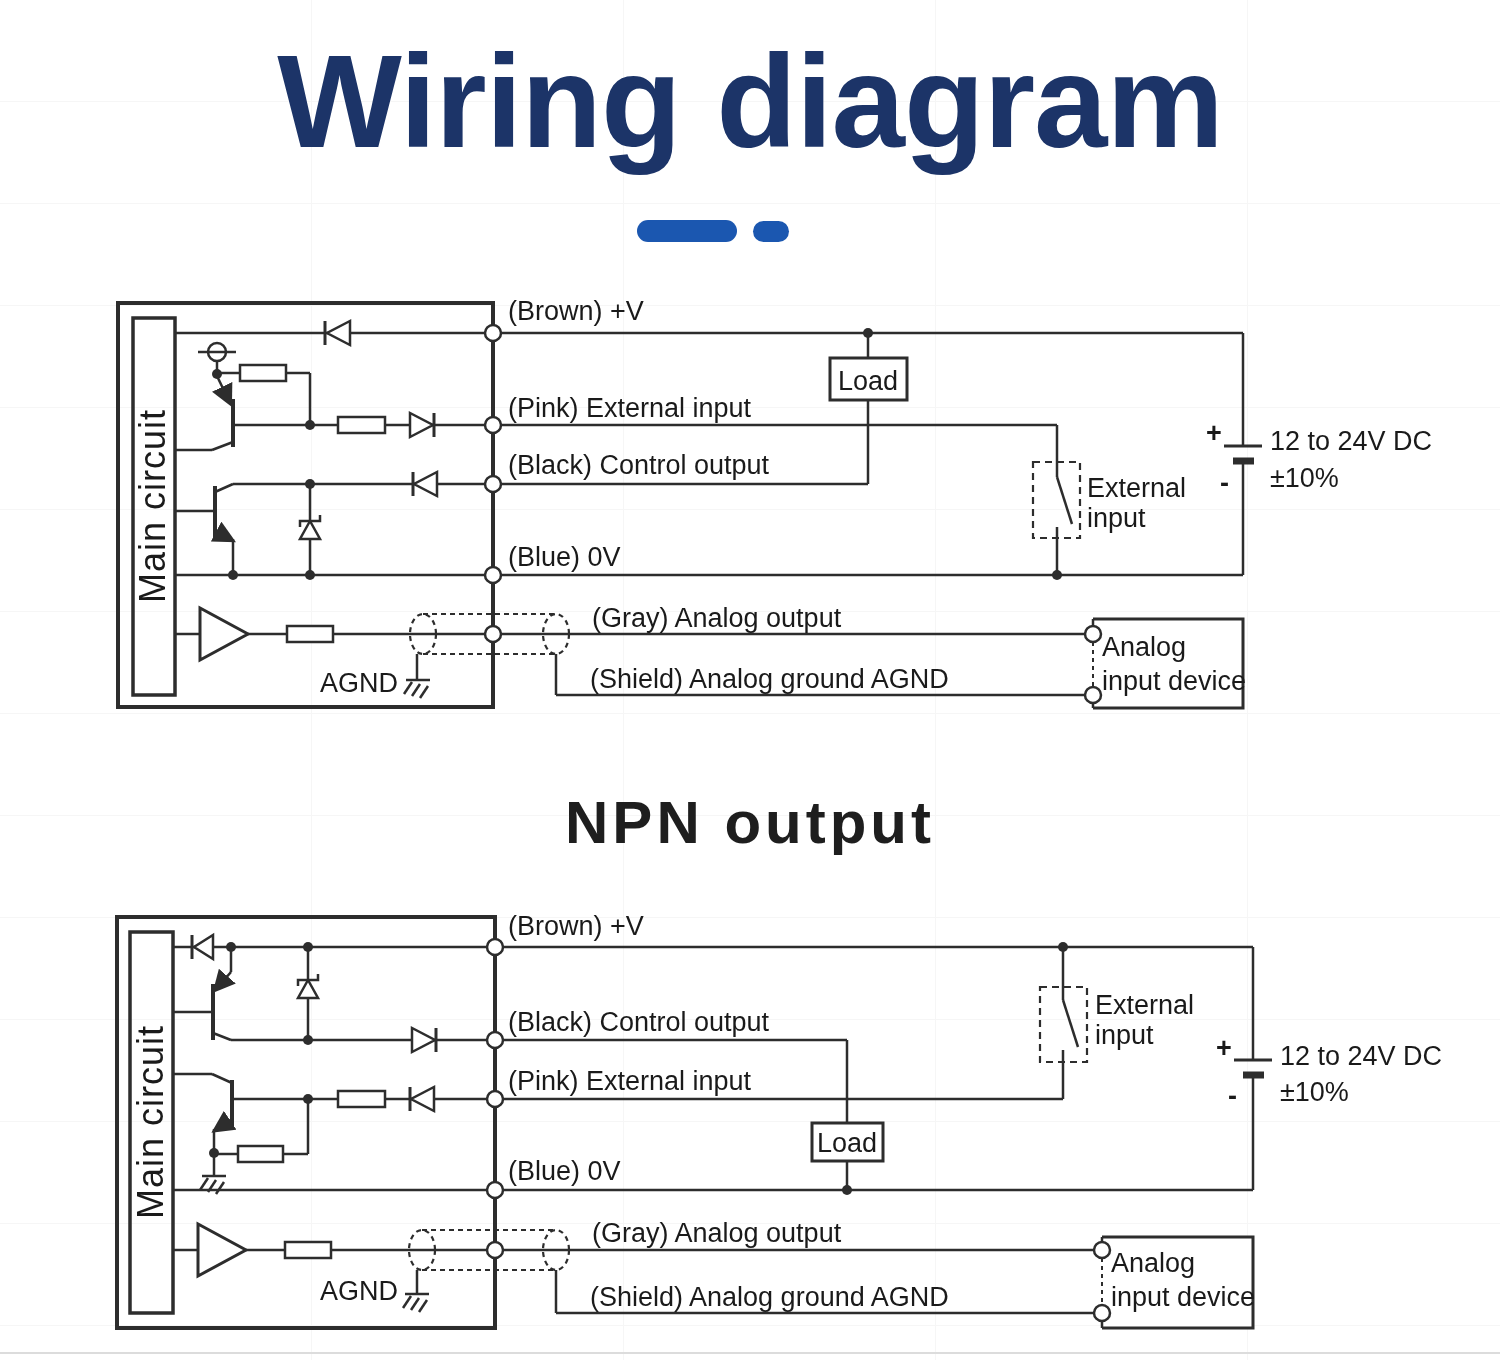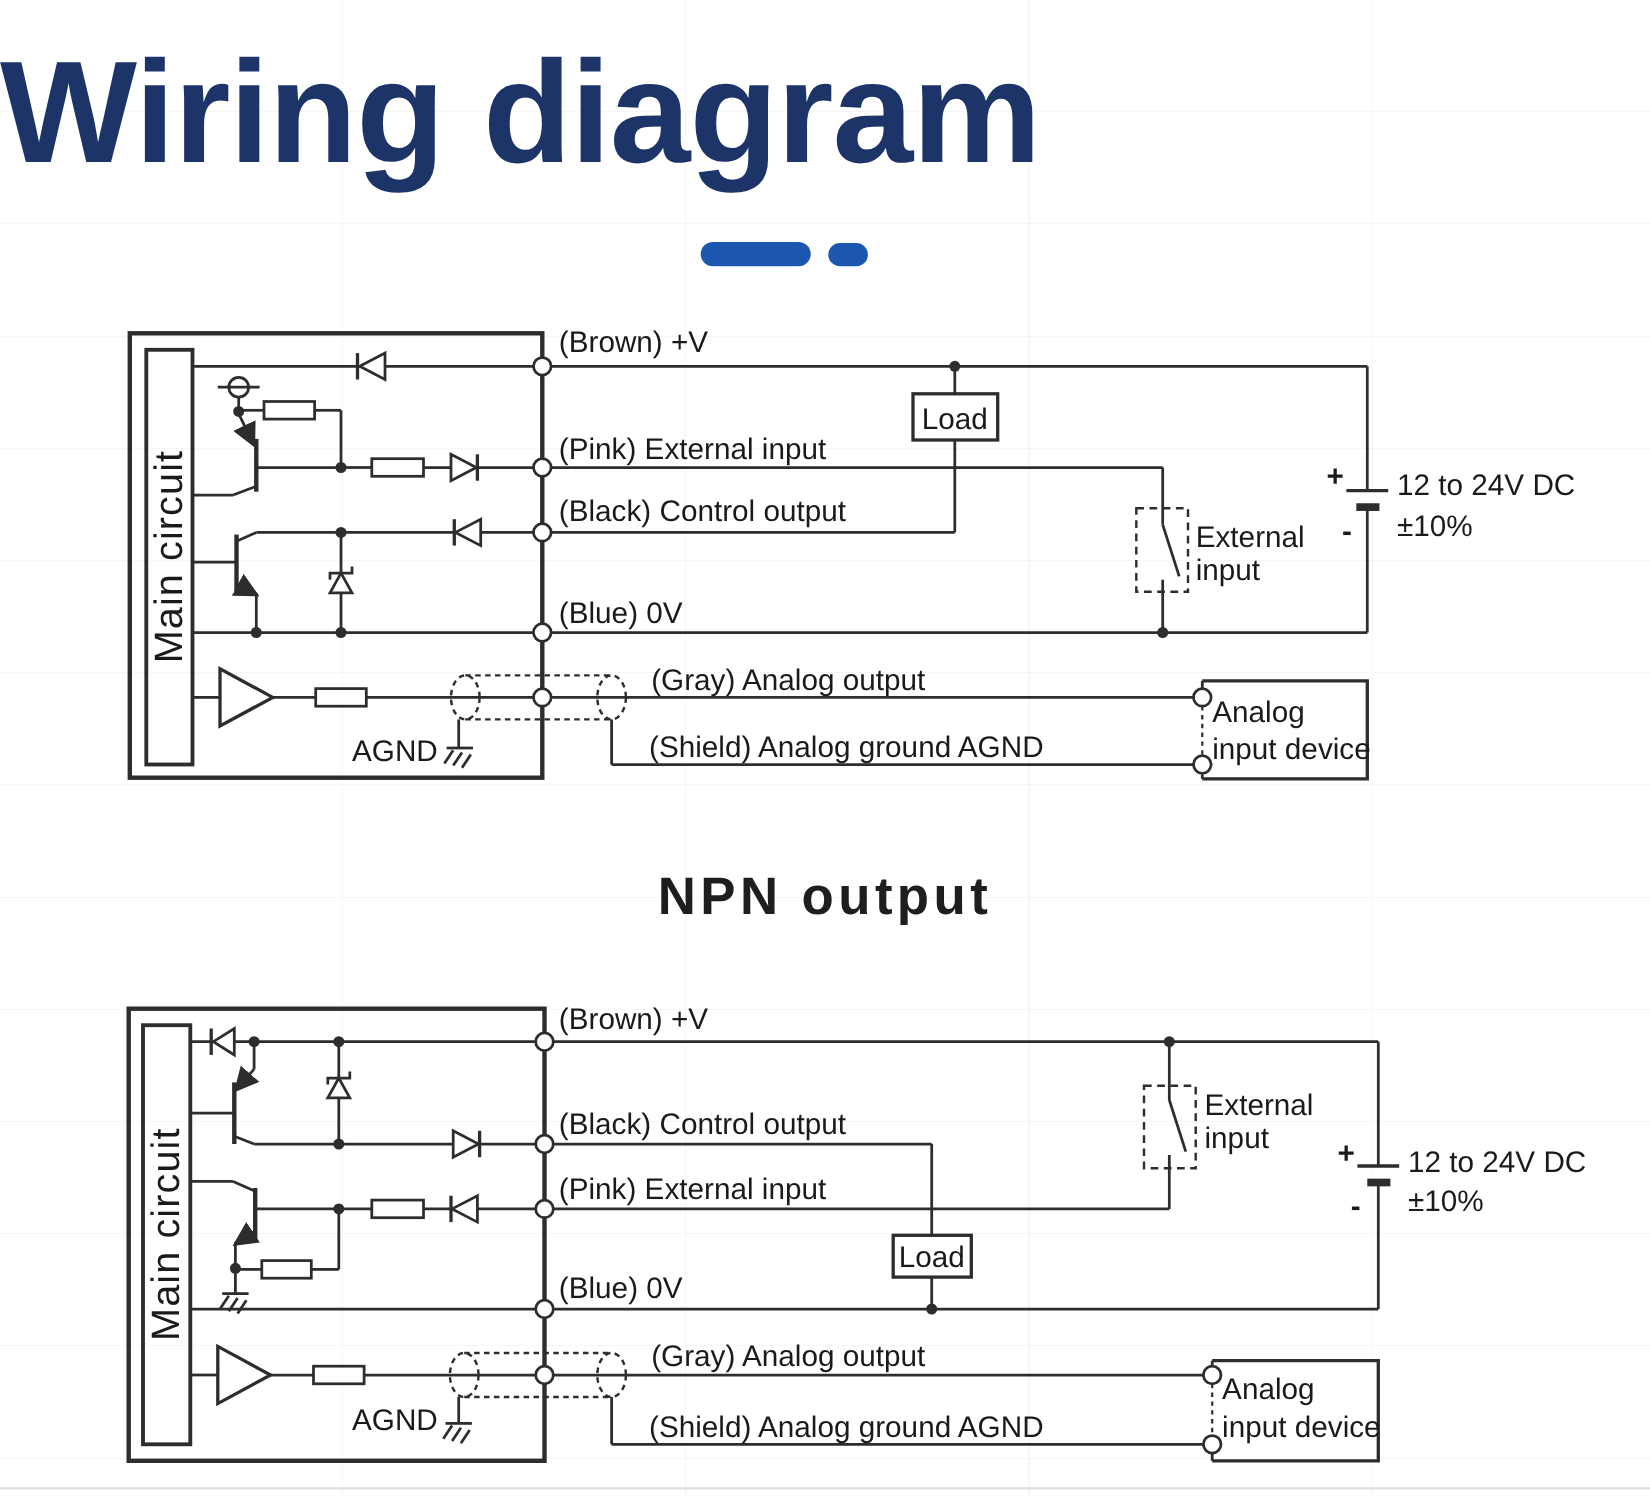--- a/index.html
+++ b/index.html
@@ -4,30 +4,30 @@
 <style>
   html,body{margin:0;padding:0;background:#ffffff;}
   #stage{
     position:relative;width:1500px;height:1360px;background:#ffffff;
     font-family:"Liberation Sans",sans-serif;overflow:hidden;
     background-image:
       repeating-linear-gradient(to right, transparent 0 311px, #f6f6f6 311px 312px),
       repeating-linear-gradient(to bottom, transparent 0 101px, #f6f6f6 101px 102px);
   }
   #page-title{
-    position:absolute;left:0;right:0;top:36px;text-align:left;
+    position:absolute;left:0;right:0;top:36px;text-align:center;
     font-size:132px;line-height:132px;font-weight:bold;letter-spacing:-1px;
     color:#1c3468;white-space:nowrap;
   }
   .accent-marks{position:absolute;left:637px;top:220px;display:flex;align-items:center;}
   .accent-dash{width:100px;height:22px;border-radius:12px;background:#1b57b0;}
   .accent-dot{width:36px;height:21px;border-radius:11px;background:#1b57b0;margin-left:16px;}
   #npn-heading{
     position:absolute;left:0;right:0;top:788px;text-align:center;
-    font-size:48px;font-weight:bold;letter-spacing:4px;color:#1e1e1e;white-space:nowrap;
+    font-size:60px;font-weight:bold;letter-spacing:4px;color:#1e1e1e;white-space:nowrap;
   }
   #diagram-svg{position:absolute;left:0;top:0;}
   .bottom-rule{position:absolute;left:0;right:0;top:1352px;height:2px;background:#dcdcdc;}
   svg text{fill:#1a1a1a;font-family:"Liberation Sans",sans-serif;font-size:27px;}
   svg .wire{stroke:#2d2d2d;stroke-width:2.5;fill:none;}
   svg .thick{stroke:#2d2d2d;stroke-width:4;fill:none;}
   svg .box{stroke:#2d2d2d;stroke-width:4;fill:none;}
   svg .inner{stroke:#2d2d2d;stroke-width:3.5;fill:none;}
   svg .comp{stroke:#2d2d2d;stroke-width:2.5;fill:#ffffff;}
   svg .comp3{stroke:#2d2d2d;stroke-width:3;fill:#ffffff;}

